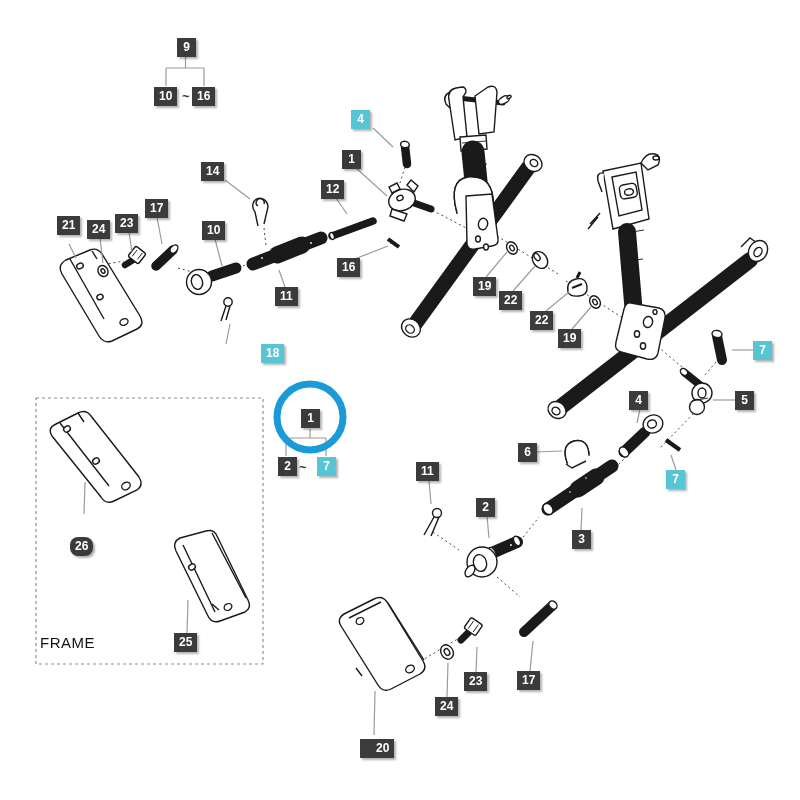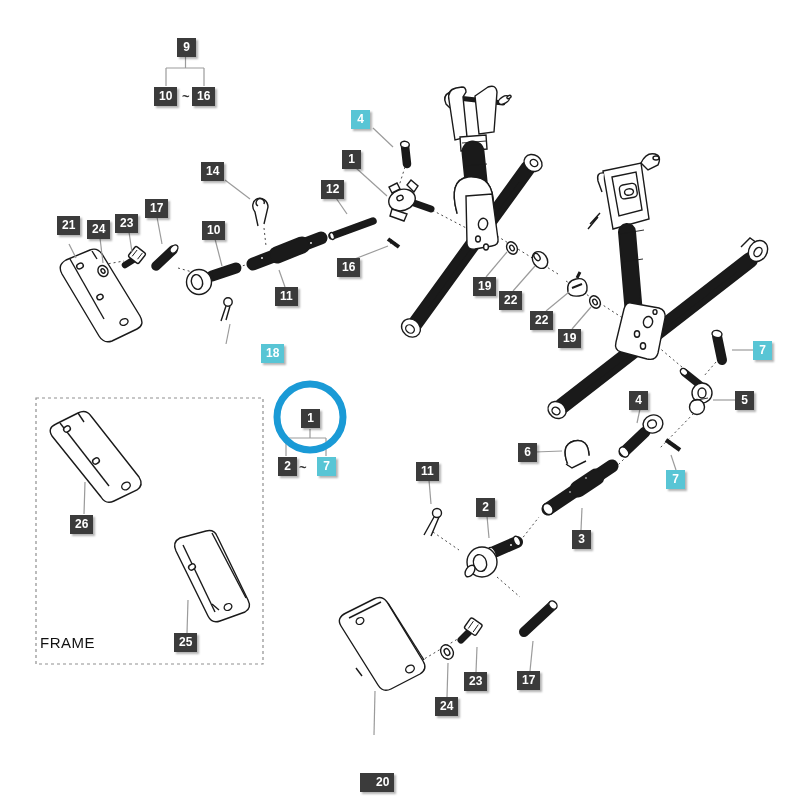--- a/index.html
+++ b/index.html
@@ -413,19 +413,19 @@
     <div class="part-label" style="left: 629px; top: 391px;">4</div>
     <div class="part-label" style="left: 518px; top: 443px;">6</div>
     <div class="part-label" style="left: 572px; top: 530px;">3</div>
     <div class="part-label cyan" style="left: 666px; top: 470px;">7</div>
     <div class="part-label" style="left: 301px; top: 409px;">1</div>
     <div class="part-label" style="left: 278px; top: 457px;">2</div>
     <div class="part-label plain" style="left: 299px; top: 459px;">~</div>
     <div class="part-label cyan" style="left: 317px; top: 457px;">7</div>
     <div class="part-label" style="left: 416px; top: 462px;">11</div>
     <div class="part-label" style="left: 476px; top: 498px;">2</div>
-    <div class="part-label" style="left: 70px; top: 515px;">26</div>
+    <div class="part-label" style="left: 70px; top: 537px; border-radius: 8px;">26</div>
     <div class="part-label" style="left: 174px; top: 633px;">25</div>
-    <div class="part-label" style="left: 360px; top: 773px; padding-left: 16px;">20</div>
+    <div class="part-label" style="left: 360px; top: 739px; padding-left: 16px;">20</div>
     <div class="part-label" style="left: 435px; top: 697px;">24</div>
     <div class="part-label" style="left: 464px; top: 672px;">23</div>
     <div class="part-label" style="left: 517px; top: 671px;">17</div>
   </div>
 
 </body></html>

